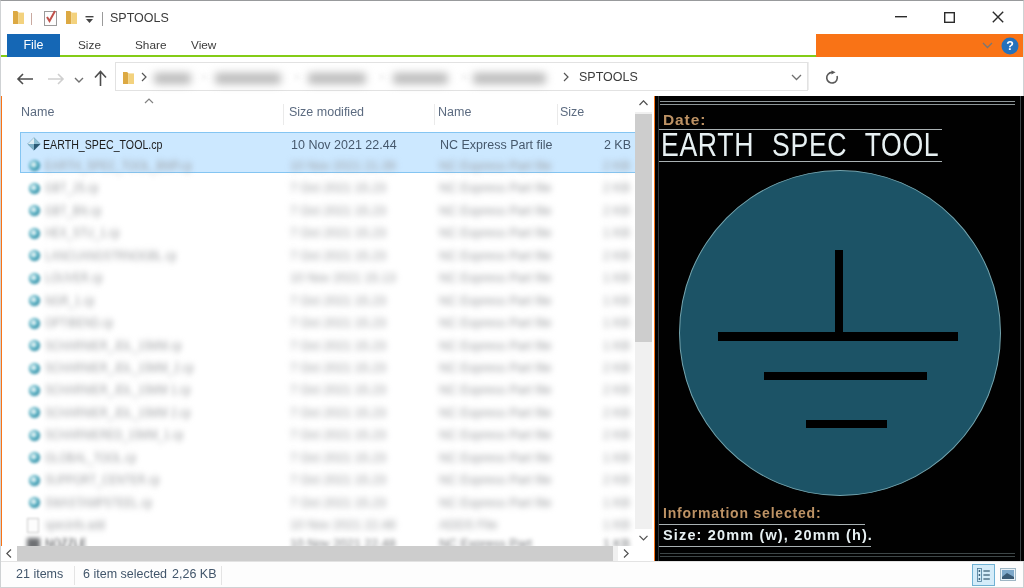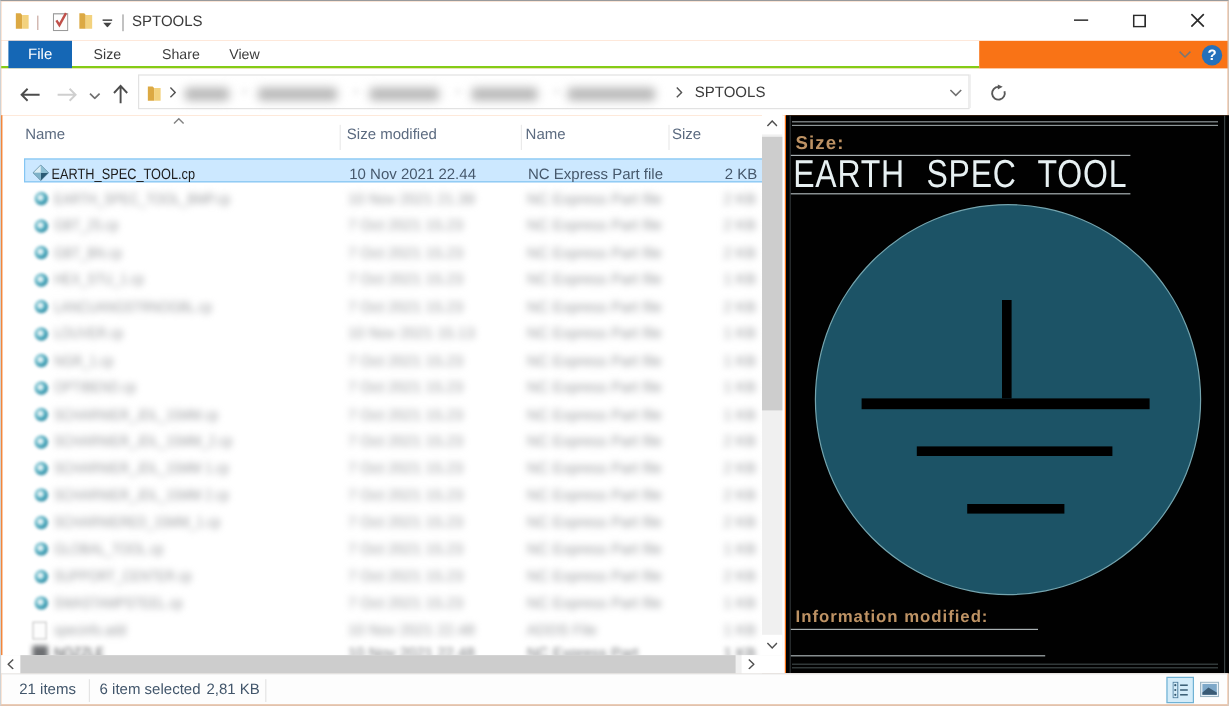--- a/index.html
+++ b/index.html
@@ -21,21 +21,21 @@
 #toolbar { position:absolute; left:0; top:56px; width:1022px; height:39px; background:#fff; }
 #addrbox { position:absolute; left:114px; top:5px; width:693px; height:29px; background:#fff; border:1px solid #e2e2e2; }
 #searchbox { position:absolute; left:860px; top:5px; width:156px; height:29px; background:#fff; border:1px solid #e2e2e2; }
 .crumb-blob { position:absolute; top:10px; height:11px; background:#b9b9b9; filter:blur(4px); border-radius:3px; }
 .crumb-sep { position:absolute; top:7px; font-size:11px; color:#888; }
 .crumb-sep.bl { filter:blur(2.5px); color:#b5b5b5; }
 
 #list { position:absolute; left:1px; top:95px; width:652px; height:465px; background:#fff; }
 .hdr { position:absolute; top:9px; font-size:12.5px; color:#5c6b80; }
 .hsep { position:absolute; top:8px; height:21px; width:1px; background:#eaeaea; }
-.row { position:absolute; left:0; width:634px; height:20px; }
+.row { position:absolute; left:0; width:634px; height:41px; }
 .cell { position:absolute; top:4.5px; font-size:12.5px; white-space:nowrap; }
 .cell.nm { transform:scaleX(0.85); transform-origin:0 50%; }
 .blurred { filter:blur(3.1px); color:#97999c; }
 .bicon { position:absolute; left:27px; top:6px; width:11px; height:11px; border-radius:50%;
   background:radial-gradient(circle at 42% 42%, #e8f4f6 0 1.5px, #49aabe 4px, #2f8aa2 6px); filter:blur(1.5px); }
 
 #pane { position:absolute; left:654px; top:95px; width:370px; height:465px; background:#010101; overflow:hidden; }
 .pline { position:absolute; height:1px; background:#a9b1b3; }
 .tan { color:#bd9264; font-weight:bold; }
 
@@ -290,44 +290,45 @@
       <div class="cell blurred" style="left:578px;top:1px;filter:blur(2px);width:50px;text-align:right;color:#77797c">1 KB</div>
     </div>
       </div>
 </div>
 
 <div id="pane">
   <div class="pline" style="left:5px;top:5px;width:355px;background:#8e9698"></div>
   <div class="abs" style="left:365px;top:0;width:1px;height:465px;background:#3a4244"></div>
   <div class="abs" style="left:3px;top:0;width:1px;height:465px;background:#2e3436"></div>
   <div class="pline" style="left:5px;top:8px;width:355px;background:#8e9698"></div>
-  <div class="abs tan" style="left:8px;top:15px;font-size:15.5px;letter-spacing:0.9px">Size:</div>
+  <div class="abs tan" style="left:8px;top:15px;font-size:15.5px;letter-spacing:0.9px">Date:</div>
   <div class="pline" style="left:4px;top:33px;width:283px"></div>
   <div class="abs" style="left:6px;top:31px;font-size:32.5px;color:#e7f0f2;letter-spacing:0.8px;word-spacing:12px;transform:scaleX(0.82);transform-origin:0 0;white-space:nowrap">EARTH SPEC TOOL</div>
   <div class="pline" style="left:4px;top:65px;width:283px"></div>
 
   <div class="abs" style="left:24px;top:74px;width:322px;height:326px;border-radius:50%;background:#1c5366;border:1px solid #74a4ae"></div>
 
   <div class="abs" style="left:180px;top:154px;width:8px;height:82px;background:#000"></div>
   <div class="abs" style="left:63px;top:236px;width:240px;height:9px;background:#000"></div>
   <div class="abs" style="left:109px;top:276px;width:163px;height:8px;background:#000"></div>
   <div class="abs" style="left:151px;top:324px;width:81px;height:8px;background:#000"></div>
-  <div class="abs tan" style="left:8px;top:409px;font-size:14px;letter-spacing:0.8px">Information modified:</div>
+  <div class="abs tan" style="left:8px;top:409px;font-size:14px;letter-spacing:0.8px">Information selected:</div>
   <div class="pline" style="left:4px;top:428px;width:206px"></div>
+  <div class="abs" style="left:8px;top:431px;font-size:14.5px;color:#e7f0f2;font-weight:bold;letter-spacing:1.15px">Size: 20mm (w), 20mm (h).</div>
   <div class="pline" style="left:4px;top:450px;width:212px"></div>
   <div class="pline" style="left:5px;top:457px;width:355px;background:#3d4647"></div>
   <div class="pline" style="left:5px;top:460px;width:355px;background:#3d4647"></div>
 </div>
 
 <div id="status">
   <div class="txt" style="left:15px">21 items</div>
   <div class="abs" style="left:73px;top:4px;width:1px;height:19px;background:#e4e4e4"></div>
   <div class="abs" style="left:220px;top:4px;width:1px;height:19px;background:#e4e4e4"></div>
   <div class="txt" style="left:82px">6 item selected</div>
-  <div class="txt" style="left:171px">2,81 KB</div>
+  <div class="txt" style="left:171px">2,26 KB</div>
 
   <div class="abs" style="left:971px;top:2px;width:23px;height:22px;background:#d4ecf9;border:1px solid #70b2d4"></div>
   <svg class="abs" style="left:976px;top:6px" width="13" height="14" viewBox="0 0 13 14">
     <rect x="0.5" y="0.5" width="4" height="13" fill="none" stroke="#4a7a9a" stroke-width="0.8"></rect>
     <circle cx="2.4" cy="3" r="0.9" fill="#33576e"></circle>
         <circle cx="2.4" cy="7" r="0.9" fill="#33576e"></circle>
         <circle cx="2.4" cy="11" r="0.9" fill="#33576e"></circle>
     <rect x="6.4" y="2.4" width="6.4" height="1.2" fill="#33576e"></rect>
     <rect x="6.4" y="6.4" width="6.4" height="1.2" fill="#33576e"></rect>
     <rect x="6.4" y="10.4" width="6.4" height="1.2" fill="#33576e"></rect>

